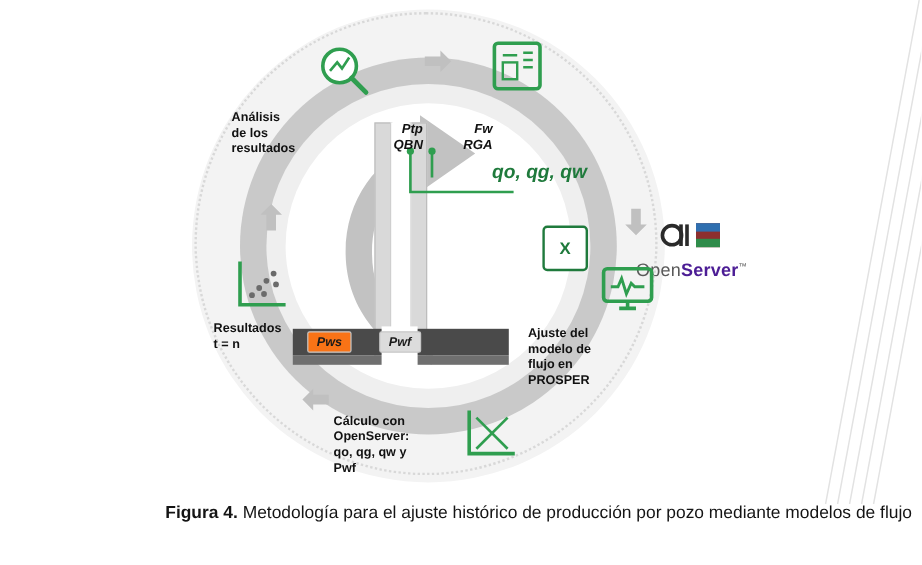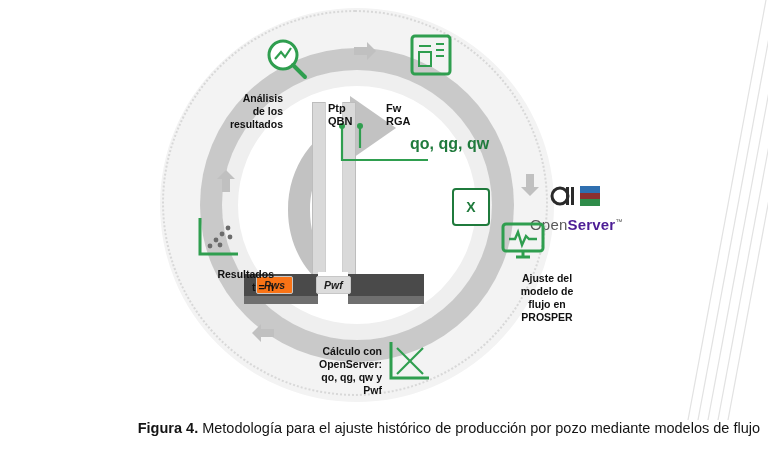--- a/index.html
+++ b/index.html
@@ -146,24 +146,25 @@
     padding: 2px 7px;
     white-space: nowrap;
   }
   .tag-pws { left: 18px; top: 190px; }
   .tag-pwf { left: 78px; top: 190px; background:#dcdcdc; }
 
   .flow-label {
     position: absolute;
     font-size: 11px;
     font-weight: bold;
+    font-style: italic;
     color: #111111;
     white-space: nowrap;
     line-height: 1.15;
-    text-align: left;
+    text-align: right;
   }
   .lbl-ptp { left: 168px; top: 94px; }
   .lbl-fw  { left: 226px; top: 94px; }
   .lbl-qo  { left: 250px; top: 127px; font-size: 16px; color:#1f7a3c; }
 
   
   .excel-logo {
     position: absolute;
     left: 292px; top: 180px;
     width: 34px; height: 34px;
@@ -195,21 +196,21 @@
     position: absolute;
     width: 46px;
     height: 46px;
   }
   .step-label {
     position: absolute;
     font-size: 10.5px;
     font-weight: bold;
     color: #111111;
     line-height: 1.25;
-    text-align: right;
+    text-align: left;
     white-space: pre-line;
   }
   .arrow-grey {
     position: absolute;
     color: #b0b0b0;
     font-size: 22px;
     line-height: 1;
   }
 
   
@@ -355,21 +356,21 @@
     </div>
 
     <div class="step-icon" style="left:500px; top:218px;">
       <svg width="46" height="46" viewBox="0 0 46 46" xmlns="http://www.w3.org/2000/svg">
         <rect x="3" y="6" width="40" height="27" rx="3" fill="none" stroke="#2f9e4f" stroke-width="3"></rect>
         <path d="M9 21 H15 L18 14 L22 27 L26 18 L29 21 H37" fill="none" stroke="#2f9e4f" stroke-width="2.4"></path>
         <path d="M16 39 H30" stroke="#2f9e4f" stroke-width="3"></path>
         <path d="M23 33 V39" stroke="#2f9e4f" stroke-width="3"></path>
       </svg>
     </div>
-    <div class="step-label" style="left:492px; top:272px; width:110px; text-align:center;">Ajuste del
+    <div class="step-label" style="left:440px; top:272px; width:110px; text-align:left;">Ajuste del
 modelo de
 flujo en
 PROSPER</div>
 
     <div class="step-icon" style="left:385px; top:338px;">
       <svg width="46" height="46" viewBox="0 0 46 46" xmlns="http://www.w3.org/2000/svg">
         <path d="M6 4 V40 H44" fill="none" stroke="#2f9e4f" stroke-width="3"></path>
         <path d="M12 10 L38 36" stroke="#2f9e4f" stroke-width="2.2"></path>
         <path d="M12 36 L38 10" stroke="#2f9e4f" stroke-width="2.2"></path>
       </svg>

